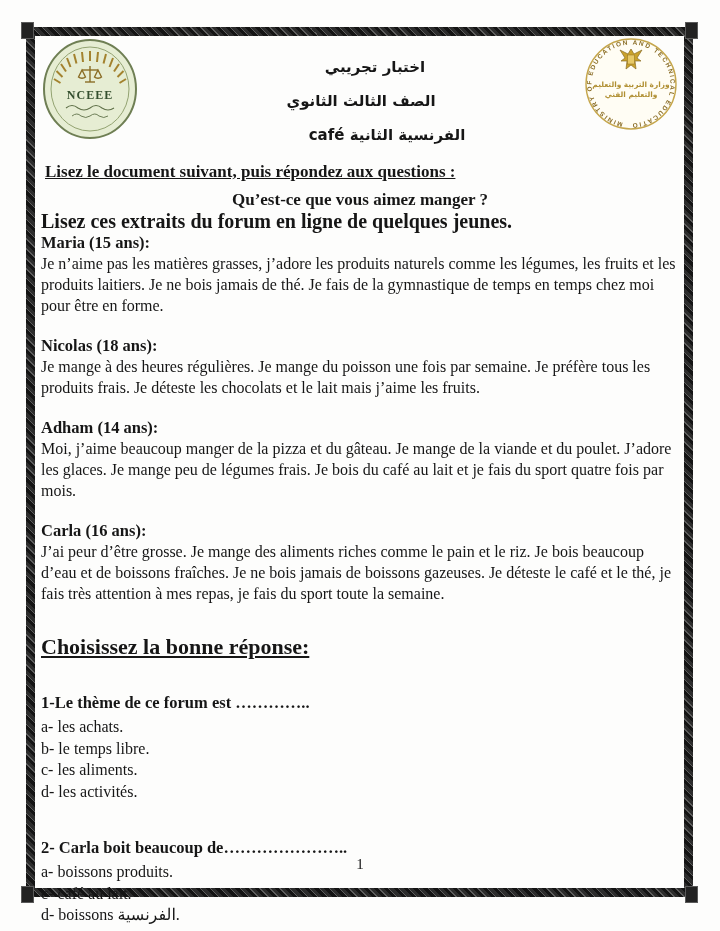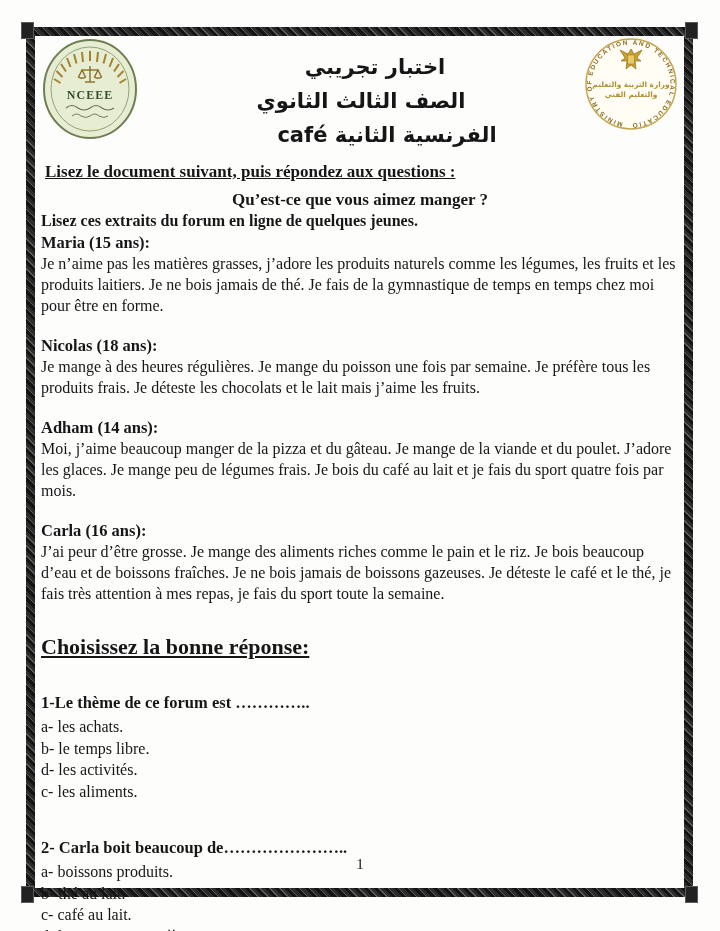--- a/index.html
+++ b/index.html
@@ -26,32 +26,32 @@
 
   .content{
     position:absolute;left:41px;top:36px;width:638px;
     font-size:16px;line-height:20px;
   }
   .header-row{display:flex;align-items:flex-start;height:122px;}
   .logo{flex:0 0 auto;}
   .arabic-block{
     flex:1 1 auto;text-align:center;
     font-family:"DejaVu Sans", sans-serif;font-weight:bold;
-    font-size:21px;line-height:34px;padding-top:14px;
+    font-size:15px;line-height:34px;padding-top:14px;
   }
   .arabic-line-1{transform:translateX(14px);}
   .arabic-line-2{transform:translateX(0px);}
   .arabic-line-3{transform:translateX(26px);}
 
   .instr{
     font-weight:bold;font-size:17px;text-decoration:underline;
     margin:4px 0 8px 4px;
   }
   .doc-title{font-weight:bold;font-size:17px;text-align:center;margin:2px 0 1px 0;}
-  .doc-subtitle{font-weight:bold;font-size:16px;margin:0 0 1px 0;}
+  .doc-subtitle{font-weight:bold;font-size:20px;margin:0 0 1px 0;}
 
   .post{margin:0 0 19px 0;}
   .post:first-of-type{margin-bottom:20px;}
   .post-author{font-weight:bold;font-size:16.5px;line-height:21px;}
   .post-text{line-height:21px;}
 
   .mcq-heading{
     font-weight:bold;font-size:22px;text-decoration:underline;
     margin:33px 0 0 0;
   }
@@ -162,27 +162,26 @@
     <div class="post-author">Carla (16 ans):</div>
     <div class="post-text">J’ai peur d’être grosse. Je mange des aliments riches  comme le pain et le riz. Je bois beaucoup d’eau et de boissons fraîches. Je ne bois jamais  de boissons gazeuses. Je déteste le café et le thé, je fais très attention à mes repas, je fais du sport toute la semaine.</div>
   </div>
 
   <div class="mcq-heading">Choisissez la bonne réponse:</div>
 
   <div class="question">
     <div class="q-stem">1-Le thème de ce forum  est …………..</div>
     <div class="q-option">a- les achats.</div>
     <div class="q-option">b- le temps libre.</div>
+    <div class="q-option">c- les aliments.</div>
     <div class="q-option">d- les activités.</div>
-    <div class="q-option">c- les aliments.</div>
   </div>
 
   <div class="question">
     <div class="q-stem">2- Carla boit beaucoup de…………………..</div>
     <div class="q-option">a- boissons produits.</div>
-    <div class="q-option">b- thé au lait.</div>
     <div class="q-option">c- café au lait.</div>
     <div class="q-option">d- boissons الفرنسية.</div>
   </div>
 
 </div>
 
 <div class="page-number">1</div>
 
 </body></html>

